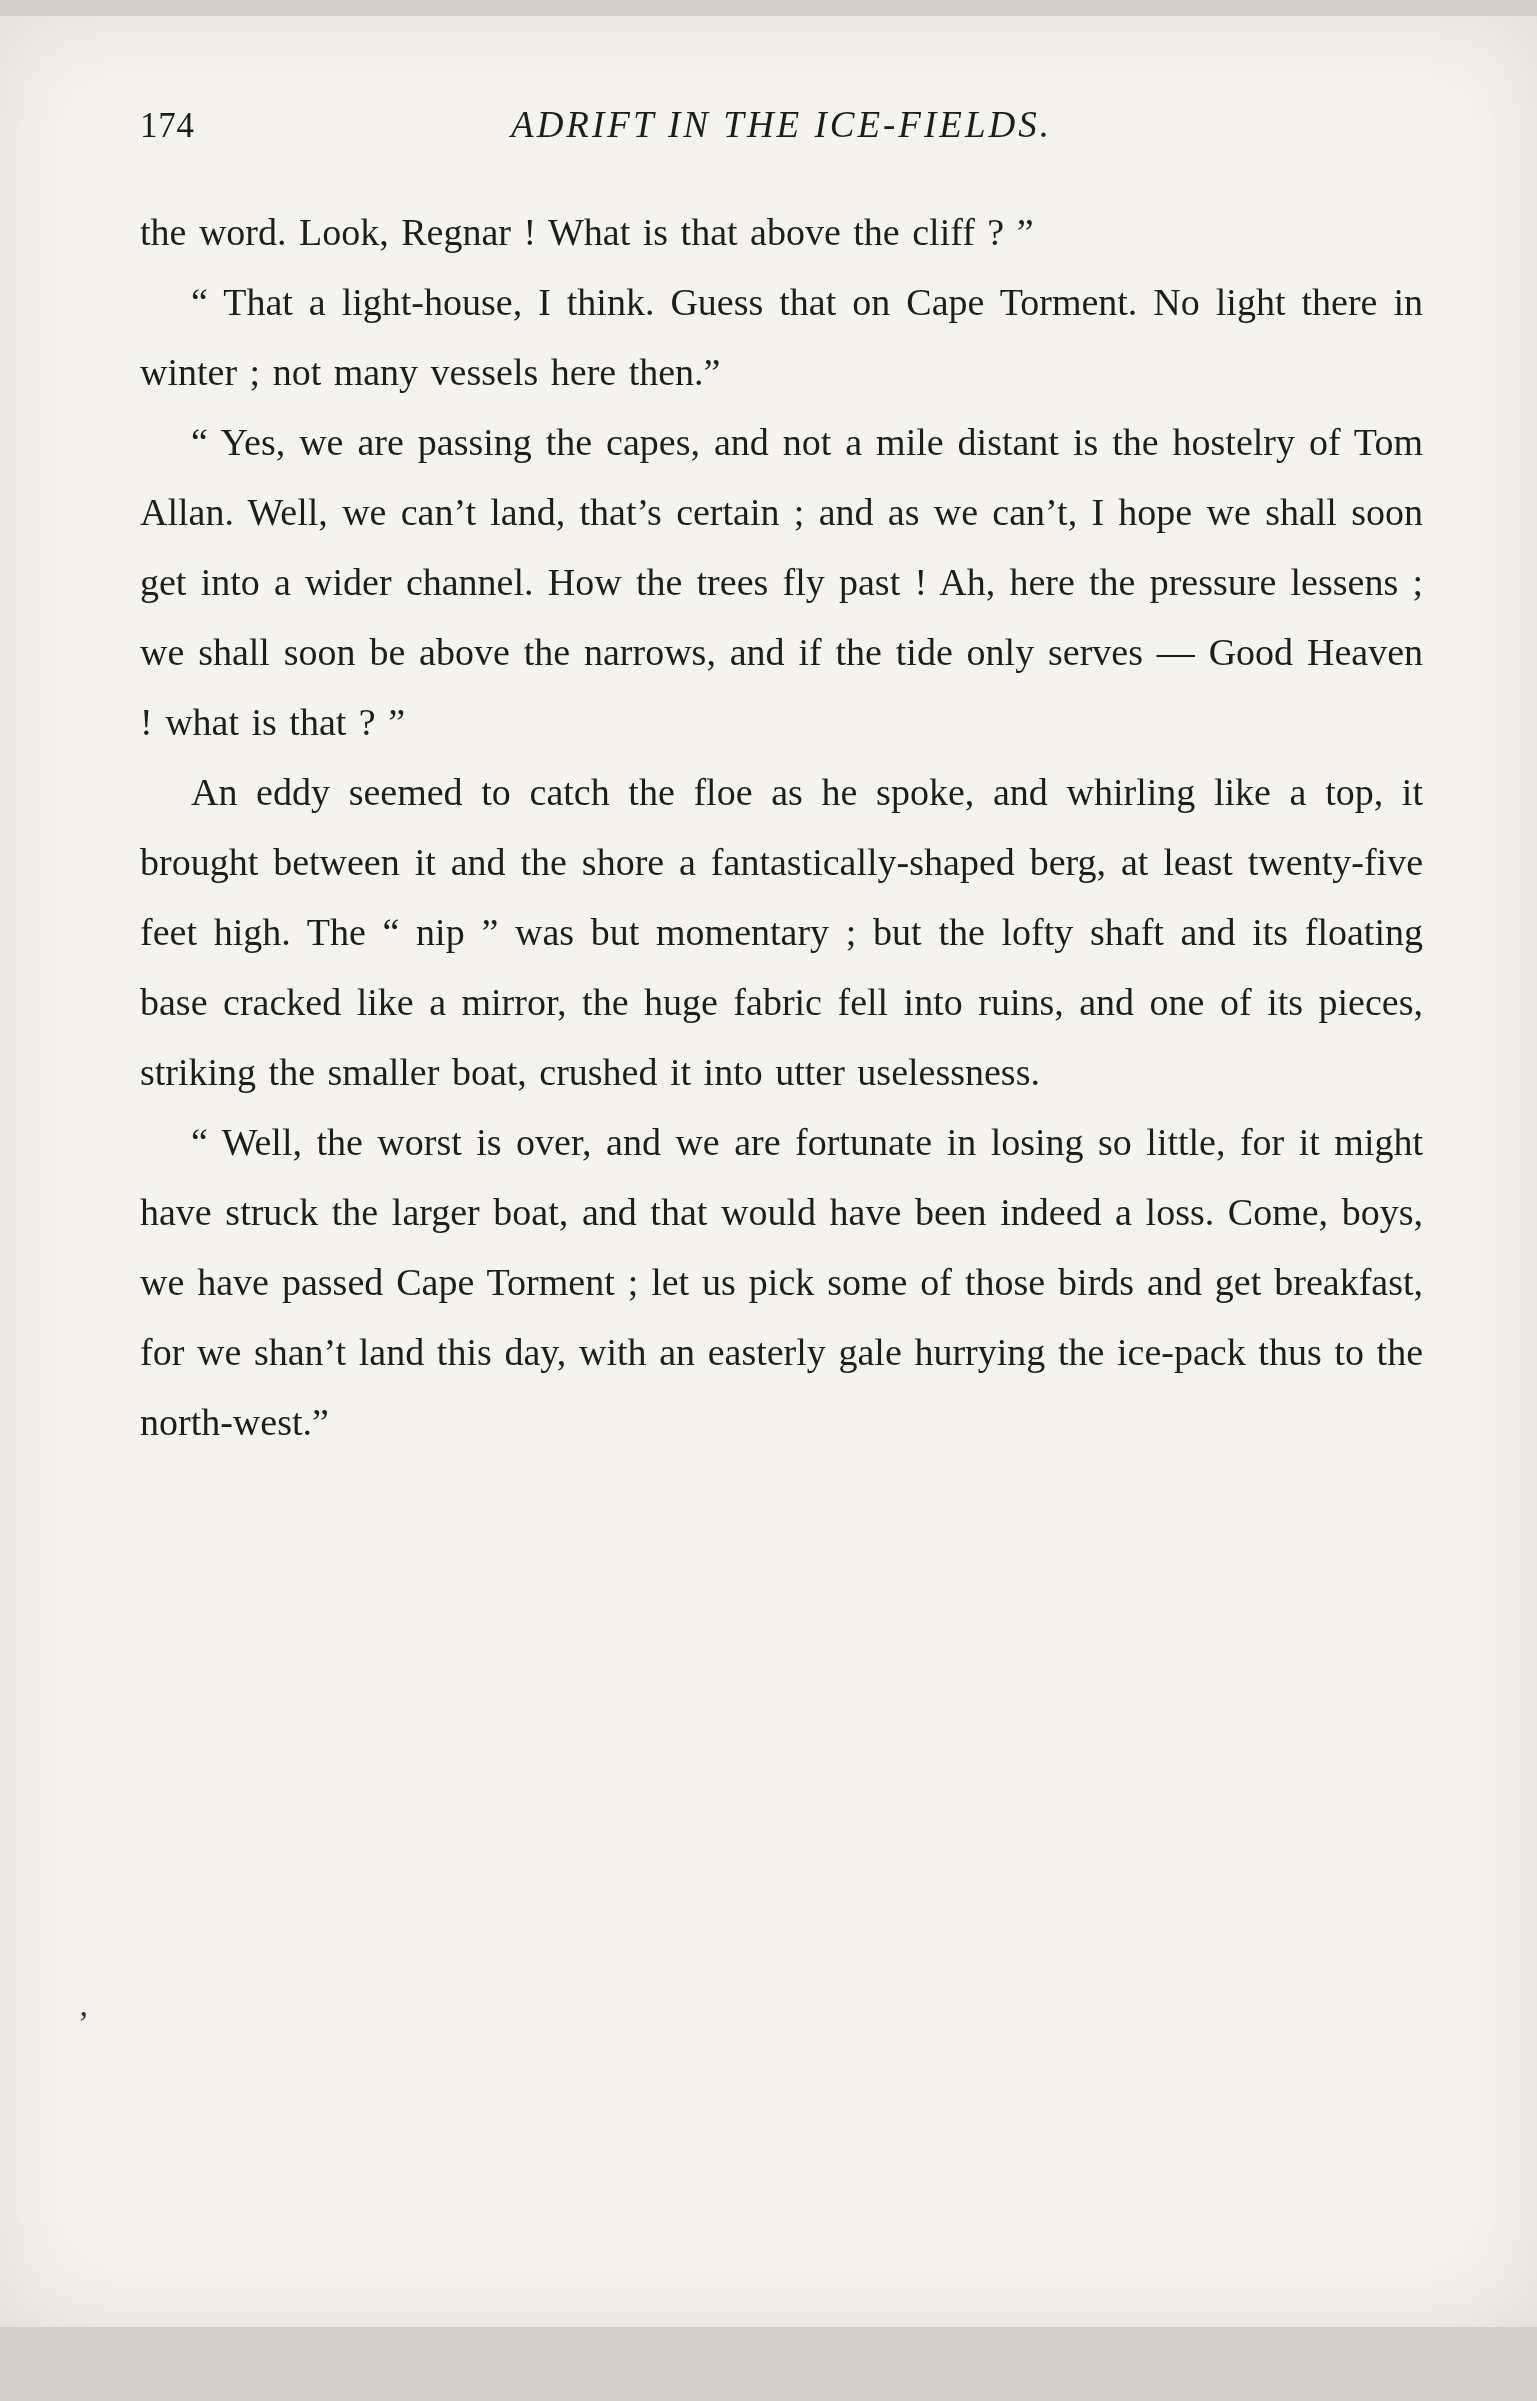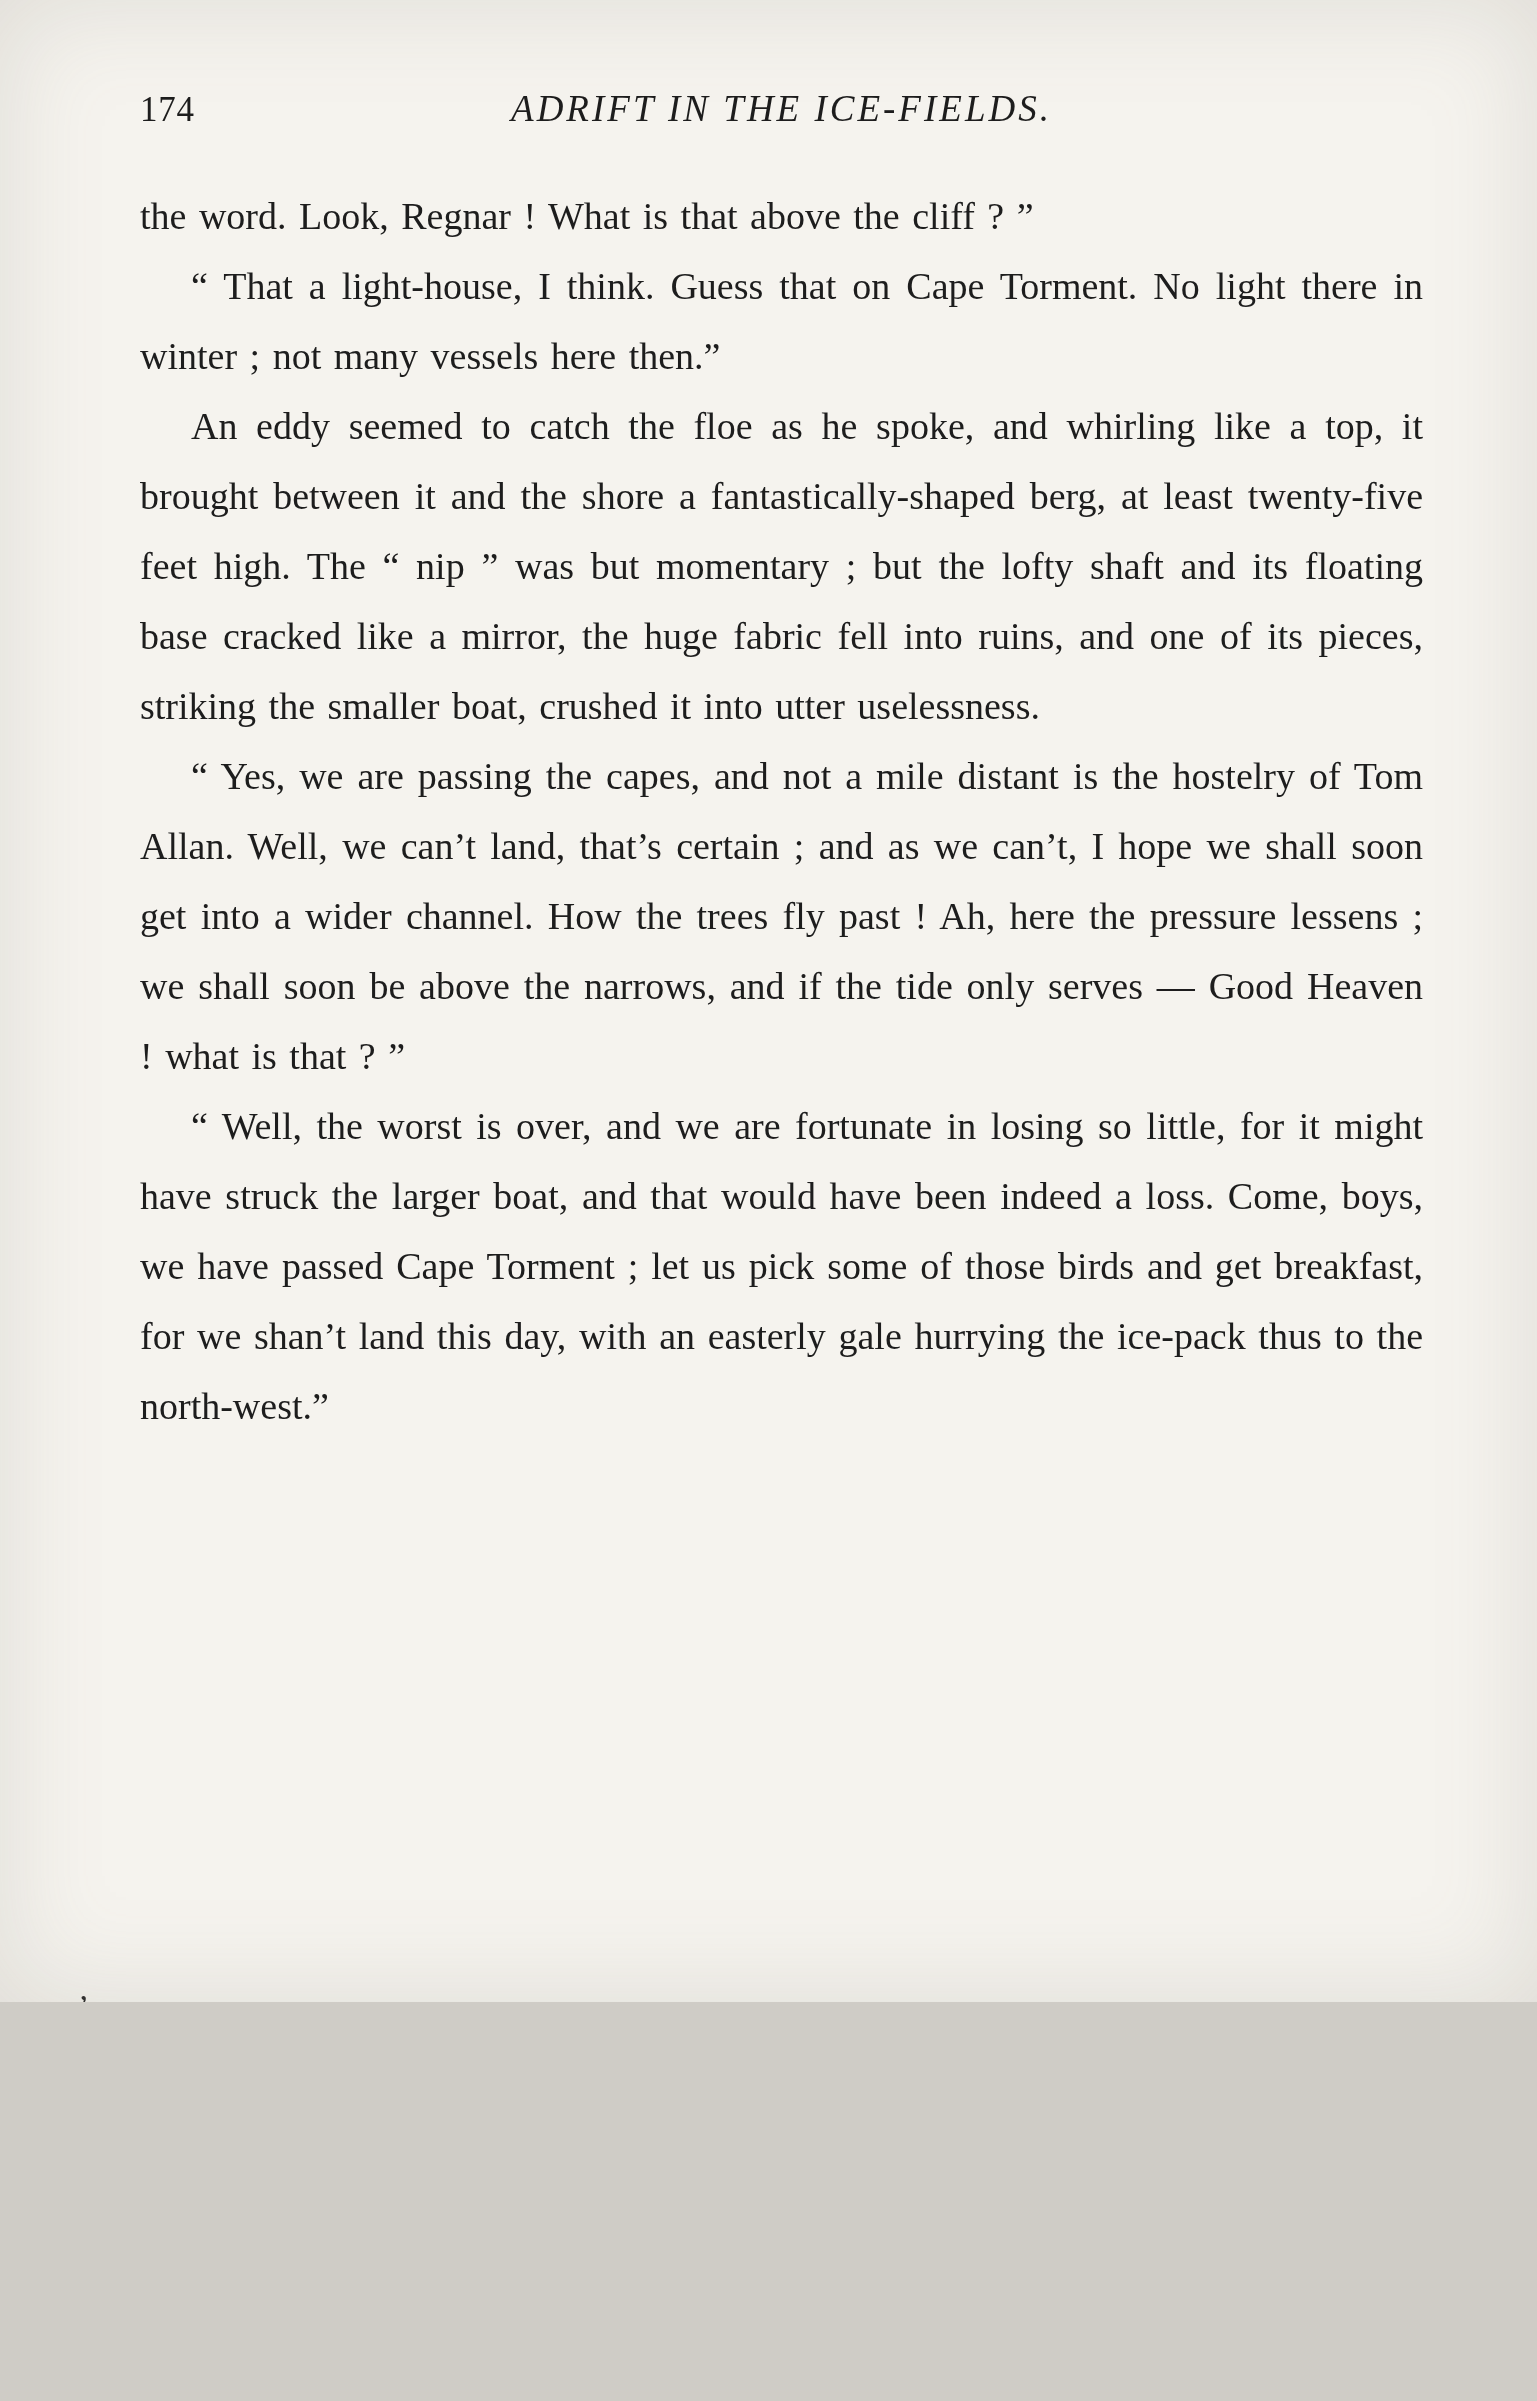--- a/index.html
+++ b/index.html
@@ -6,22 +6,22 @@
     margin: 0;
     padding: 0;
   }
   body {
     background: #cfccc6;
     font-family: "Liberation Serif", "DejaVu Serif", serif;
   }
   .page {
     position: relative;
     width: 1537px;
-    height: 2002px;
-    margin: 0 auto;
+    height: 2311px;
+    margin: 16px auto;
     background: #f5f3ee;
     color: #1d1d1d;
     box-sizing: border-box;
     padding: 87px 114px 0 140px;
     overflow: hidden;
   }
   
   .page::after {
     content: "";
     position: absolute;
@@ -79,22 +79,22 @@
   <div class="running-header">
     <span class="page-number">174</span>
     <span class="running-title">ADRIFT IN THE ICE-FIELDS.</span>
     <span></span>
   </div>
 
   <div class="page-body">
 
   <p class="no-indent">the word.  Look, Regnar !  What is that above the cliff ? ”</p>
       <p>“ That a light-house, I think.  Guess that on Cape Torment.  No light there in winter ; not many vessels here then.”</p>
+      <p>“ Yes, we are passing the capes, and not a mile distant is the hostelry of Tom Allan.  Well, we can’t land, that’s certain ; and as we can’t, I hope we shall soon get into a wider channel.  How the trees fly past !  Ah, here the pressure lessens ; we shall soon be above the narrows, and if the tide only serves — Good Heaven !  what is that ? ”</p>
       <p>An eddy seemed to catch the floe as he spoke, and whirling like a top, it brought between it and the shore a fantastically-shaped berg, at least twenty-five feet high.  The “ nip ” was but momentary ; but the lofty shaft and its floating base cracked like a mirror, the huge fabric fell into ruins, and one of its pieces, striking the smaller boat, crushed it into utter uselessness.</p>
-      <p>“ Yes, we are passing the capes, and not a mile distant is the hostelry of Tom Allan.  Well, we can’t land, that’s certain ; and as we can’t, I hope we shall soon get into a wider channel.  How the trees fly past !  Ah, here the pressure lessens ; we shall soon be above the narrows, and if the tide only serves — Good Heaven !  what is that ? ”</p>
       <p>“ Well, the worst is over, and we are fortunate in losing so little, for it might have struck the larger boat, and that would have been indeed a loss.  Come, boys, we have passed Cape Torment ; let us pick some of those birds and get breakfast, for we shan’t land this day, with an easterly gale hurrying the ice-pack thus to the north-west.”</p>
     </div>
 
   <span class="artifact artifact-margin-mark">’</span>
   <span class="artifact artifact-footer-mark">.</span>
 
 </div>
 
 
 </body></html>

